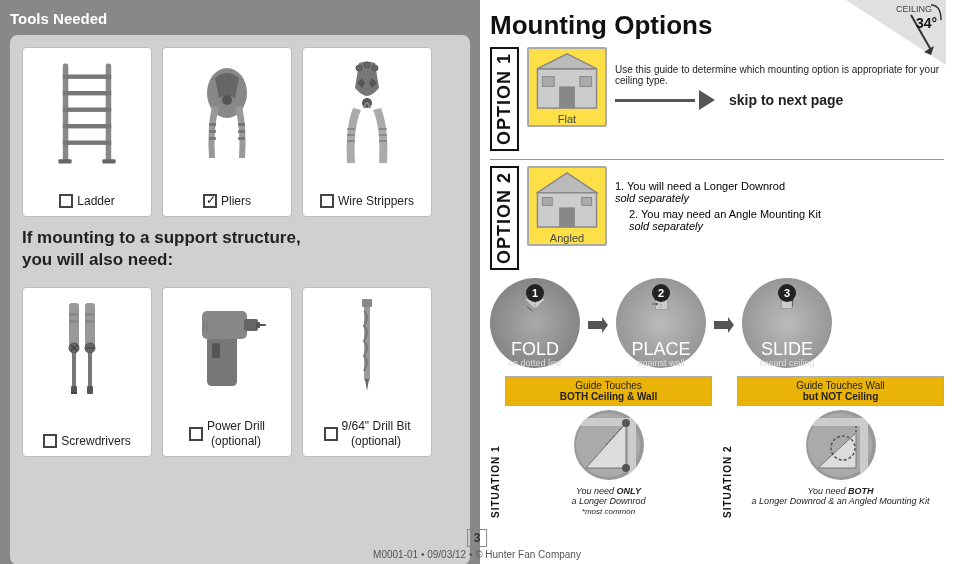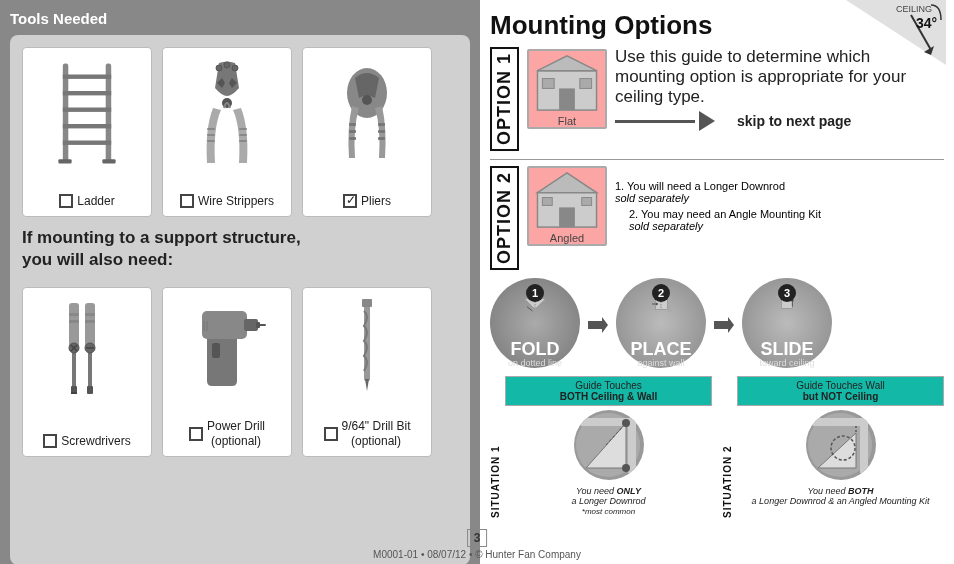--- a/index.html
+++ b/index.html
@@ -156,40 +156,40 @@
     .option-content {
       display: flex;
       align-items: center;
       gap: 8px;
       flex: 1;
     }
 
     .house-icon-container {
       width: 80px;
       height: 80px;
-      background: #fca5a5;
+      background: #fde047;
       border: 2px solid #aaa;
       display: flex;
       flex-direction: column;
       align-items: center;
       justify-content: center;
       border-radius: 2px;
       flex-shrink: 0;
     }
 
     .option-desc {
-      font-size: 17px;
+      font-size: 10px;
       color: #222;
       flex: 1;
     }
 
     .flat-arrow-row {
       display: flex;
       align-items: center;
-      gap: 22px;
+      gap: 14px;
       margin-top: 4px;
     }
 
     .skip-arrow {
       display: flex;
       align-items: center;
       gap: 4px;
     }
 
     .arrow-line {
@@ -245,21 +245,21 @@
       height: 18px;
       display: flex;
       align-items: center;
       justify-content: center;
       font-size: 11px;
       font-weight: bold;
     }
 
     .step-action {
       font-size: 18px;
-      font-weight: bold;
+      font-weight: normal;
       color: #fff;
       text-align: right;
       line-height: 1;
       margin-top: 28px;
     }
 
     .step-sub {
       font-size: 9px;
       color: #ddd;
       text-align: center;
@@ -290,21 +290,21 @@
       font-weight: bold;
       color: #111;
       letter-spacing: 1px;
     }
 
     .situation-content {
       flex: 1;
     }
 
     .situation-header {
-      background: #14b8a6;
+      background: #eab308;
       border: 1px solid #aaa;
       padding: 3px 15px;
       font-size: 10px;
       text-align: center;
       color: #222;
     }
 
     .situation-circle {
       width: 70px;
       height: 70px;
@@ -393,20 +393,46 @@
             <rect x="44" y="92" width="12" height="4" fill="#666" rx="1"></rect>
           </svg>
         </div>
         <div class="tool-card-label">
           <span class="checkbox"></span>
           <span>Ladder</span>
         </div>
       </div>
 
       <div class="tool-card">
+        <div class="tool-card-img icon-pliers">
+          <svg viewBox="0 0 60 110" fill="none" xmlns="http://www.w3.org/2000/svg">
+
+            <ellipse cx="30" cy="35" rx="20" ry="25" fill="#888"></ellipse>
+
+            <path d="M18 20 Q30 10 42 20 L38 40 Q30 35 22 40 Z" fill="#666"></path>
+            <circle cx="30" cy="42" r="5" fill="#555"></circle>
+
+            <path d="M15 48 Q10 70 12 100 L18 100 Q16 70 22 50 Z" fill="#999" rx="3"></path>
+            <path d="M45 48 Q50 70 48 100 L42 100 Q44 70 38 50 Z" fill="#999" rx="3"></path>
+
+            <rect x="12" y="65" width="7" height="3" rx="1" fill="#777"></rect>
+            <rect x="12" y="72" width="7" height="3" rx="1" fill="#777"></rect>
+            <rect x="12" y="79" width="7" height="3" rx="1" fill="#777"></rect>
+            <rect x="41" y="65" width="7" height="3" rx="1" fill="#777"></rect>
+            <rect x="41" y="72" width="7" height="3" rx="1" fill="#777"></rect>
+            <rect x="41" y="79" width="7" height="3" rx="1" fill="#777"></rect>
+          </svg>
+        </div>
+        <div class="tool-card-label">
+          <span class="checkbox checkbox-checked"></span>
+          <span>Pliers</span>
+        </div>
+      </div>
+
+      <div class="tool-card">
         <div class="tool-card-img icon-wire-strippers">
           <svg viewBox="0 0 60 110" fill="none" xmlns="http://www.w3.org/2000/svg">
 
             <path d="M22 5 Q30 2 38 5 L42 30 Q35 38 30 38 Q25 38 18 30 Z" fill="#777"></path>
 
             <circle cx="30" cy="45" r="5" fill="#555"></circle>
 
             <path d="M20 25 L25 20 L28 25 L25 30 Z" fill="#555"></path>
             <path d="M40 25 L35 20 L32 25 L35 30 Z" fill="#555"></path>
 
@@ -423,46 +449,20 @@
             <rect x="42" y="82" width="8" height="2" rx="1" fill="#888"></rect>
 
             <circle cx="22" cy="10" r="3" fill="#666" stroke="#555" stroke-width="1"></circle>
             <circle cx="30" cy="7" r="3" fill="#666" stroke="#555" stroke-width="1"></circle>
             <circle cx="38" cy="10" r="3" fill="#666" stroke="#555" stroke-width="1"></circle>
           </svg>
         </div>
         <div class="tool-card-label">
           <span class="checkbox"></span>
           <span>Wire Strippers</span>
-        </div>
-      </div>
-
-      <div class="tool-card">
-        <div class="tool-card-img icon-pliers">
-          <svg viewBox="0 0 60 110" fill="none" xmlns="http://www.w3.org/2000/svg">
-
-            <ellipse cx="30" cy="35" rx="20" ry="25" fill="#888"></ellipse>
-
-            <path d="M18 20 Q30 10 42 20 L38 40 Q30 35 22 40 Z" fill="#666"></path>
-            <circle cx="30" cy="42" r="5" fill="#555"></circle>
-
-            <path d="M15 48 Q10 70 12 100 L18 100 Q16 70 22 50 Z" fill="#999" rx="3"></path>
-            <path d="M45 48 Q50 70 48 100 L42 100 Q44 70 38 50 Z" fill="#999" rx="3"></path>
-
-            <rect x="12" y="65" width="7" height="3" rx="1" fill="#777"></rect>
-            <rect x="12" y="72" width="7" height="3" rx="1" fill="#777"></rect>
-            <rect x="12" y="79" width="7" height="3" rx="1" fill="#777"></rect>
-            <rect x="41" y="65" width="7" height="3" rx="1" fill="#777"></rect>
-            <rect x="41" y="72" width="7" height="3" rx="1" fill="#777"></rect>
-            <rect x="41" y="79" width="7" height="3" rx="1" fill="#777"></rect>
-          </svg>
-        </div>
-        <div class="tool-card-label">
-          <span class="checkbox checkbox-checked"></span>
-          <span>Pliers</span>
         </div>
       </div>
     </div>
 
     <div class="support-note">
       If mounting to a support structure,<br>you will also need:
     </div>
 
     <div class="tools-row">
 
@@ -743,14 +743,14 @@
         </div>
       </div>
     </div>
 
   </div>
 
 </div>
 
 <div class="footer">
   <div class="page-number-box">3</div><br>
-  <span>M0001-01 • 08/07/12 • © Hunter Fan Company</span>
+  <span>M0001-01 • 09/03/12 • © Hunter Fan Company</span>
 </div>
 
 </body></html>

